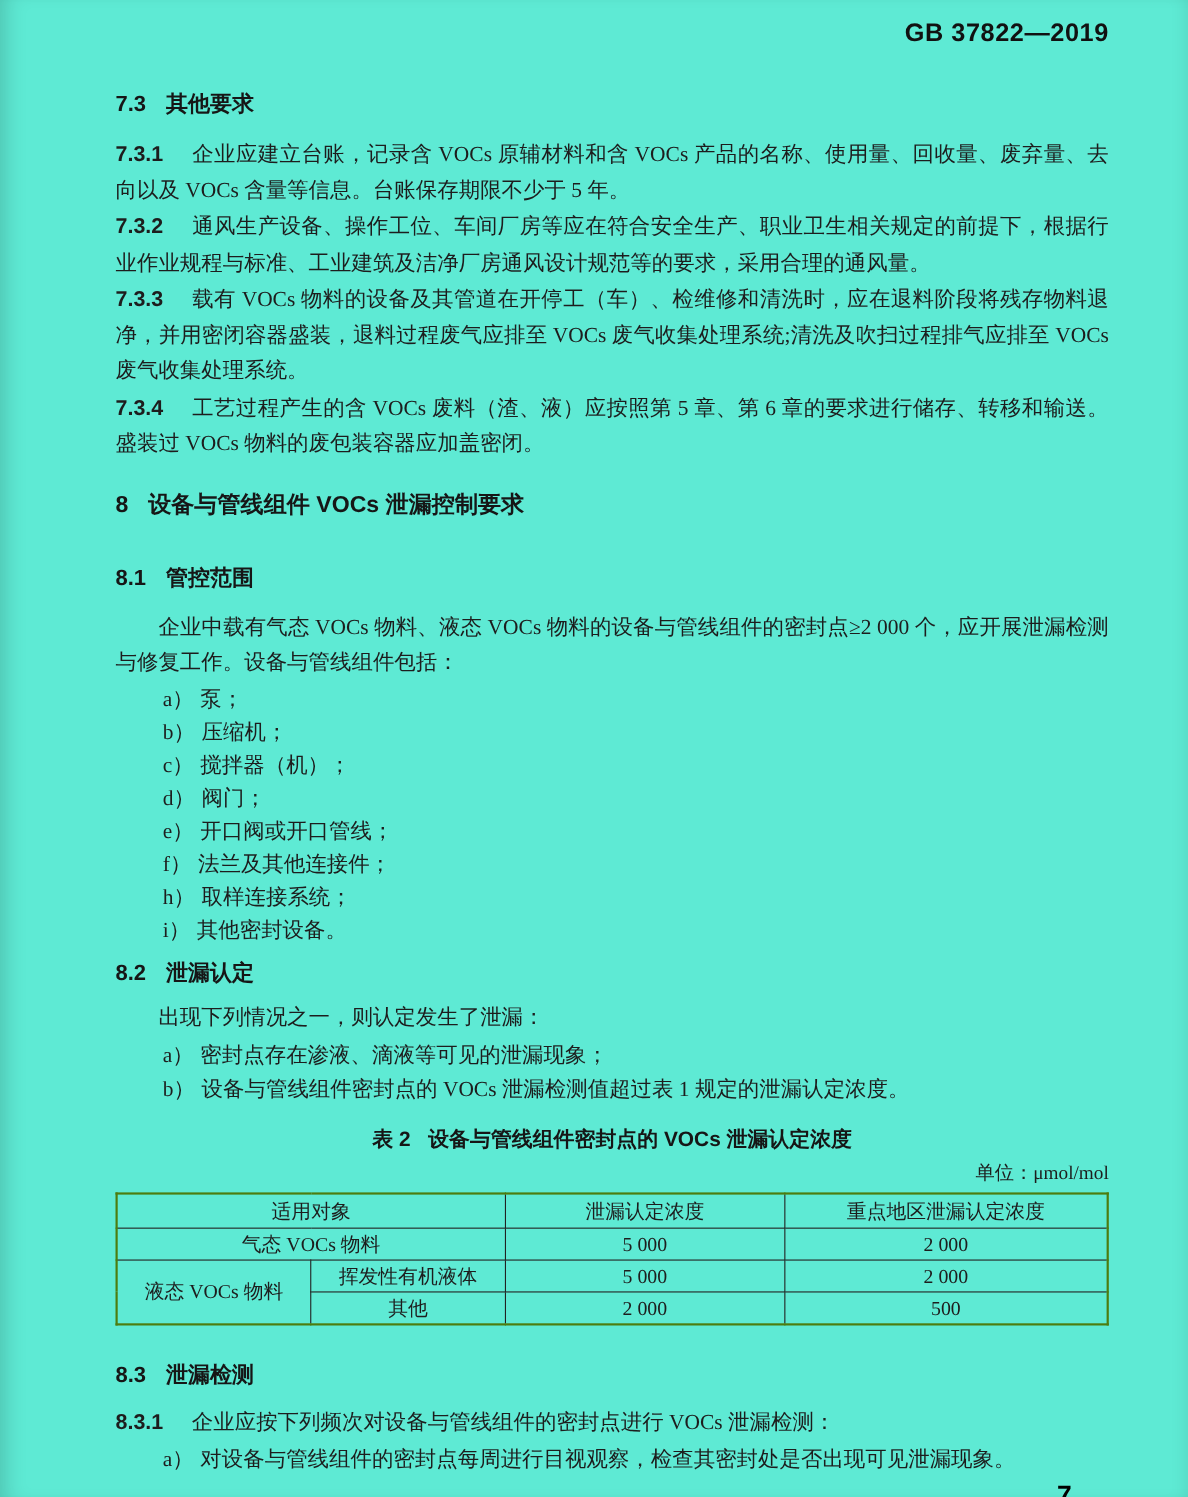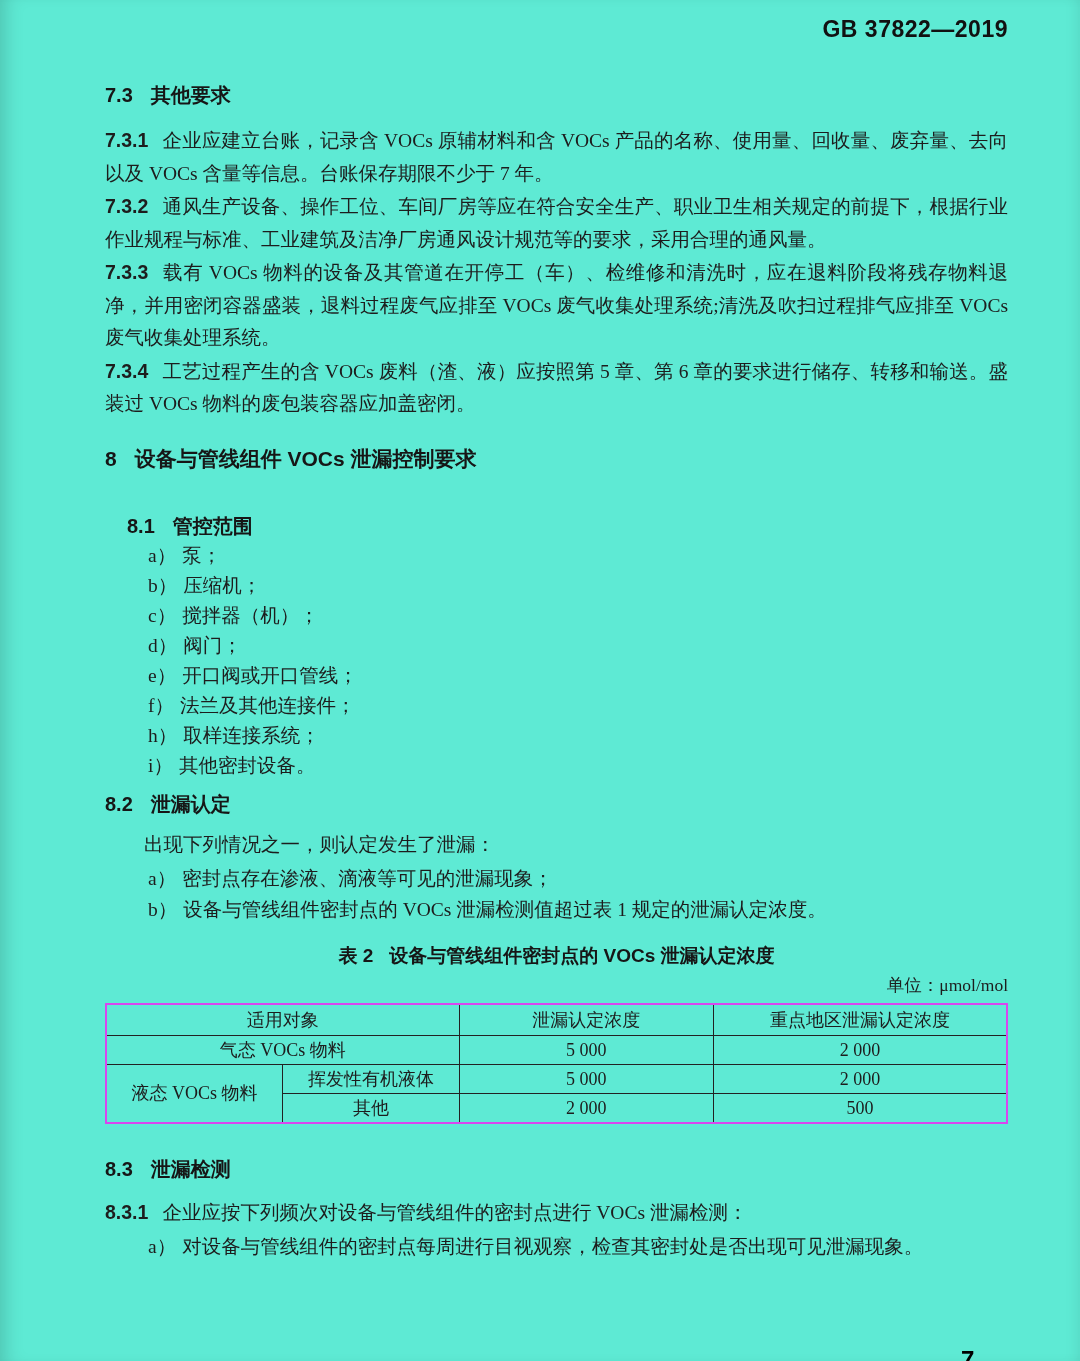--- a/index.html
+++ b/index.html
@@ -46,33 +46,33 @@
   .h-sub .hnum, .h-chapter .hnum { margin-right: 18px; }
   .clause {
     margin: 0;
     line-height: 32.5px;
     text-align: justify;
   }
   .clause.first { margin-top: 16px; }
   .cnum {
     font-family: "Liberation Sans", "DejaVu Sans", sans-serif;
     font-weight: 700;
-    margin-right: 14px;
+    margin-right: 26px;
   }
   .para-indent {
     margin: 16px 0 0 0;
     line-height: 32.5px;
     text-align: justify;
     text-indent: 2em;
   }
   .list { margin: 2px 0 0 0; padding: 0; list-style: none; }
   .list li { margin: 0 0 0 43px; line-height: 30px; }
   .list.l82 li, .list.l83 li { line-height: 31px; }
   .li-label { margin-right: 6px; }
-  .h-81 { margin-top: 40px; margin-left: 22px; }
+  .h-81 { margin-top: 40px; }
   .h-82 { margin-top: 10px; }
   .h-83 { margin-top: 32px; }
   .p-82 { margin-top: 12px; line-height: 32px; }
   .c-831 { margin-top: 14px; line-height: 32px; }
   .tbl-caption {
     margin-top: 18px;
     text-align: center;
     font-family: "Liberation Sans", "DejaVu Sans", sans-serif;
     font-weight: 700;
     font-size: 19px;
@@ -83,21 +83,21 @@
   .tbl-unit {
     margin-top: 4px;
     text-align: right;
     font-size: 17.5px;
     line-height: 24px;
   }
   table.t1 {
     margin-top: 6px;
     width: 100%;
     border-collapse: collapse;
-    border: 2px solid #d946ef;
+    border: 2px solid #4d7c0f;
     font-size: 18px;
     table-layout: fixed;
     font-family: Liberation Serif, serif;
   }
   table.t1 td {
     border: 1px solid #222;
     text-align: center;
     padding: 0;
     height: 28px;
     line-height: 28px;
@@ -123,32 +123,33 @@
 </style>
 </head>
 <body>
 
 <div class="page">
 
   <div class="doc-header">GB 37822—2019</div>
 
   <h3 class="h-sub"><span class="hnum">7.3</span><span>其他要求</span></h3>
 
-  <p class="clause first"><span class="cnum">7.3.1</span><span>企业应建立台账，记录含 VOCs 原辅材料和含 VOCs 产品的名称、使用量、回收量、废弃量、去向以及 VOCs 含量等信息。台账保存期限不少于 7 年。</span></p>
+  <p class="clause first"><span class="cnum">7.3.1</span><span>企业应建立台账，记录含 VOCs 原辅材料和含 VOCs 产品的名称、使用量、回收量、废弃量、去向以及 VOCs 含量等信息。台账保存期限不少于 5 年。</span></p>
 
   <p class="clause"><span class="cnum">7.3.2</span><span>通风生产设备、操作工位、车间厂房等应在符合安全生产、职业卫生相关规定的前提下，根据行业作业规程与标准、工业建筑及洁净厂房通风设计规范等的要求，采用合理的通风量。</span></p>
 
   <p class="clause"><span class="cnum">7.3.3</span><span>载有 VOCs 物料的设备及其管道在开停工（车）、检维修和清洗时，应在退料阶段将残存物料退净，并用密闭容器盛装，退料过程废气应排至 VOCs 废气收集处理系统;清洗及吹扫过程排气应排至 VOCs 废气收集处理系统。</span></p>
 
   <p class="clause"><span class="cnum">7.3.4</span><span>工艺过程产生的含 VOCs 废料（渣、液）应按照第 5 章、第 6 章的要求进行储存、转移和输送。盛装过 VOCs 物料的废包装容器应加盖密闭。</span></p>
 
   <h2 class="h-chapter"><span class="hnum">8</span><span>设备与管线组件 VOCs 泄漏控制要求</span></h2>
 
   <h3 class="h-sub h-81"><span class="hnum">8.1</span><span>管控范围</span></h3>
 
+  <p class="para-indent">企业中载有气态 VOCs 物料、液态 VOCs 物料的设备与管线组件的密封点≥2 000 个，应开展泄漏检测与修复工作。设备与管线组件包括：</p>
 
   <ul class="list l81">
     <li><span class="li-label">a）</span><span>泵；</span></li>
     <li><span class="li-label">b）</span><span>压缩机；</span></li>
     <li><span class="li-label">c）</span><span>搅拌器（机）；</span></li>
     <li><span class="li-label">d）</span><span>阀门；</span></li>
     <li><span class="li-label">e）</span><span>开口阀或开口管线；</span></li>
     <li><span class="li-label">f）</span><span>法兰及其他连接件；</span></li>
     <li><span class="li-label">h）</span><span>取样连接系统；</span></li>
     <li><span class="li-label">i）</span><span>其他密封设备。</span></li>

